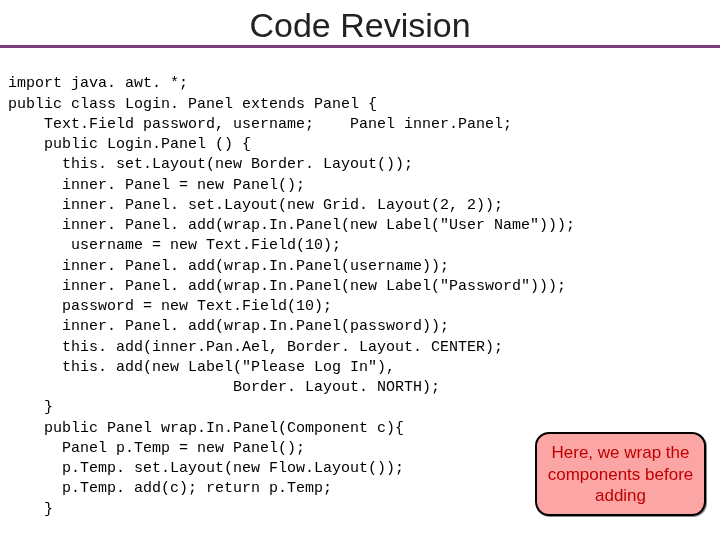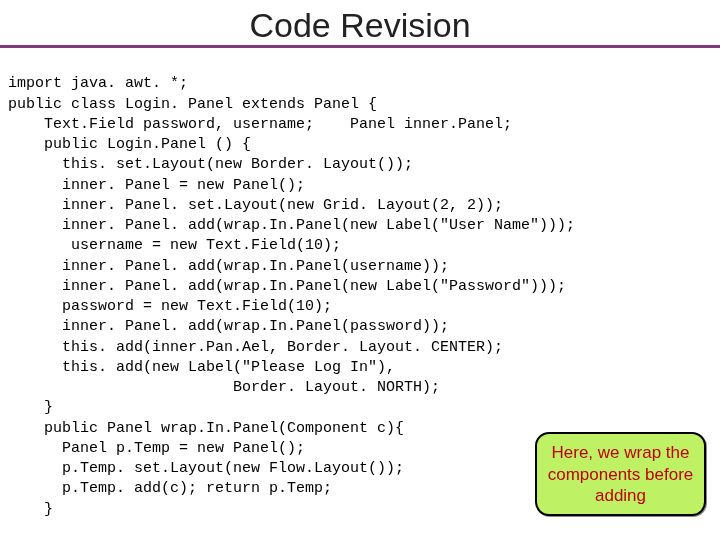--- a/index.html
+++ b/index.html
@@ -27,21 +27,21 @@
     line-height: 1.35;
     padding: 6px 8px 0 8px;
     white-space: pre;
     color: #000;
   }
   .callout {
     position: absolute;
     right: 14px;
     bottom: 24px;
     width: 155px;
-    background: #bef264;
+    background: #fca5a5;
     border: 2.5px solid #000;
     border-radius: 14px;
     padding: 8px 6px;
     font-family: Arial, sans-serif;
     font-size: 17px;
     color: #c00000;
     text-align: center;
     line-height: 1.25;
     box-shadow: 1px 1px 0 #888;
   }

